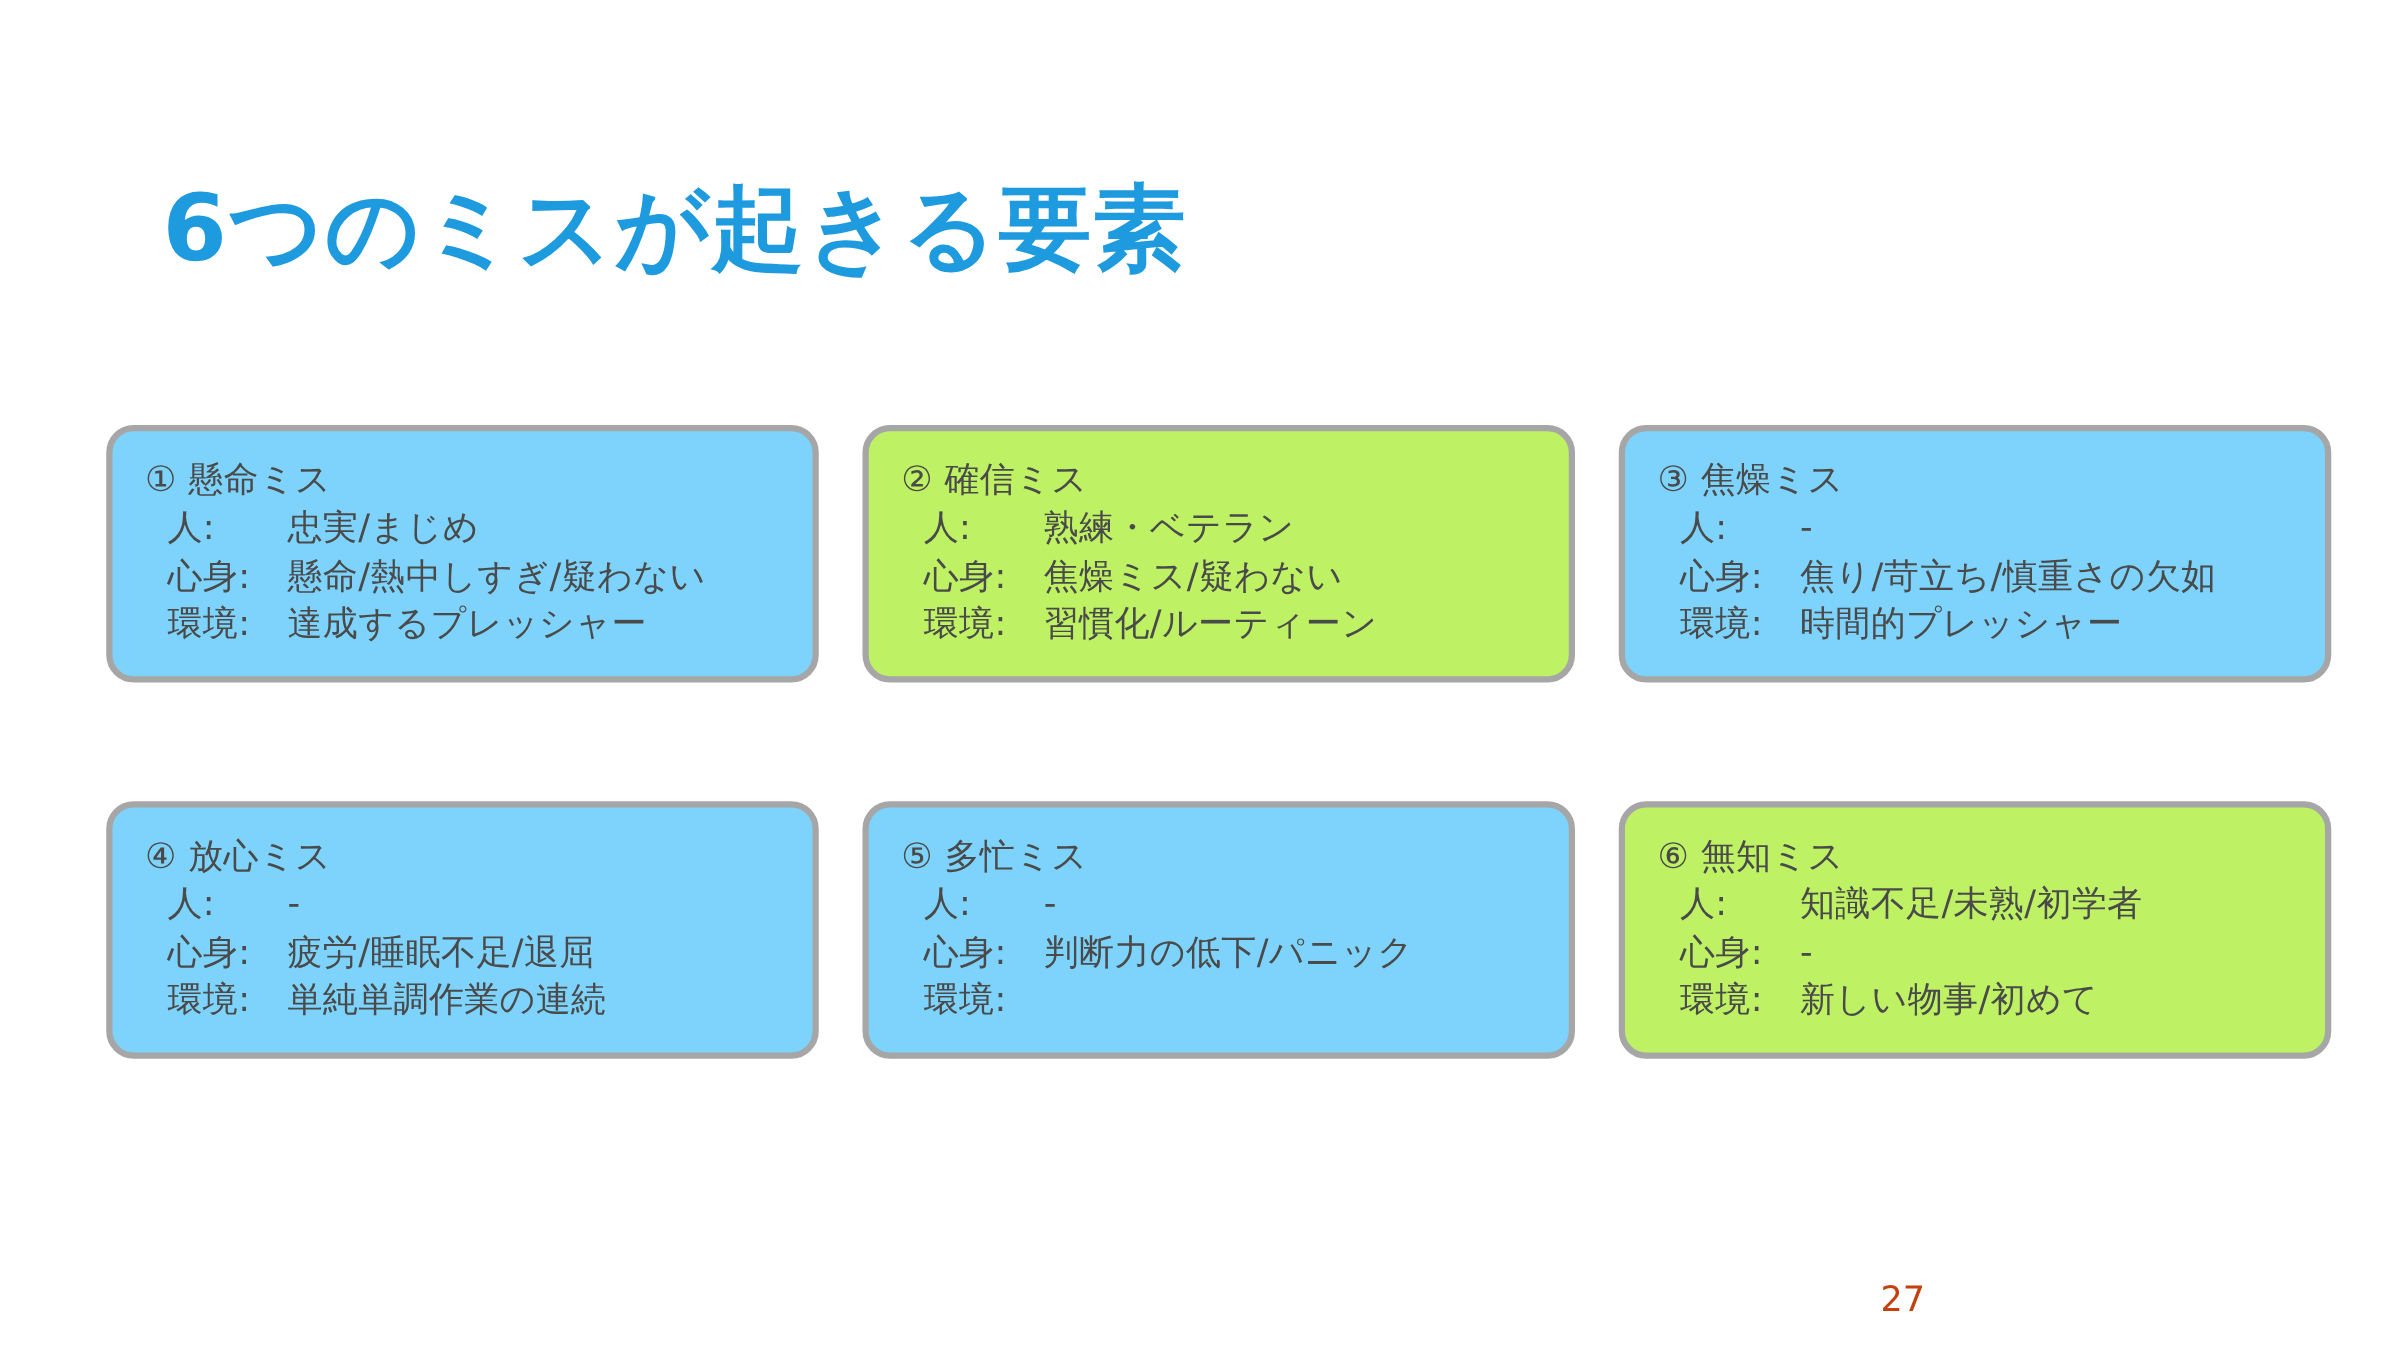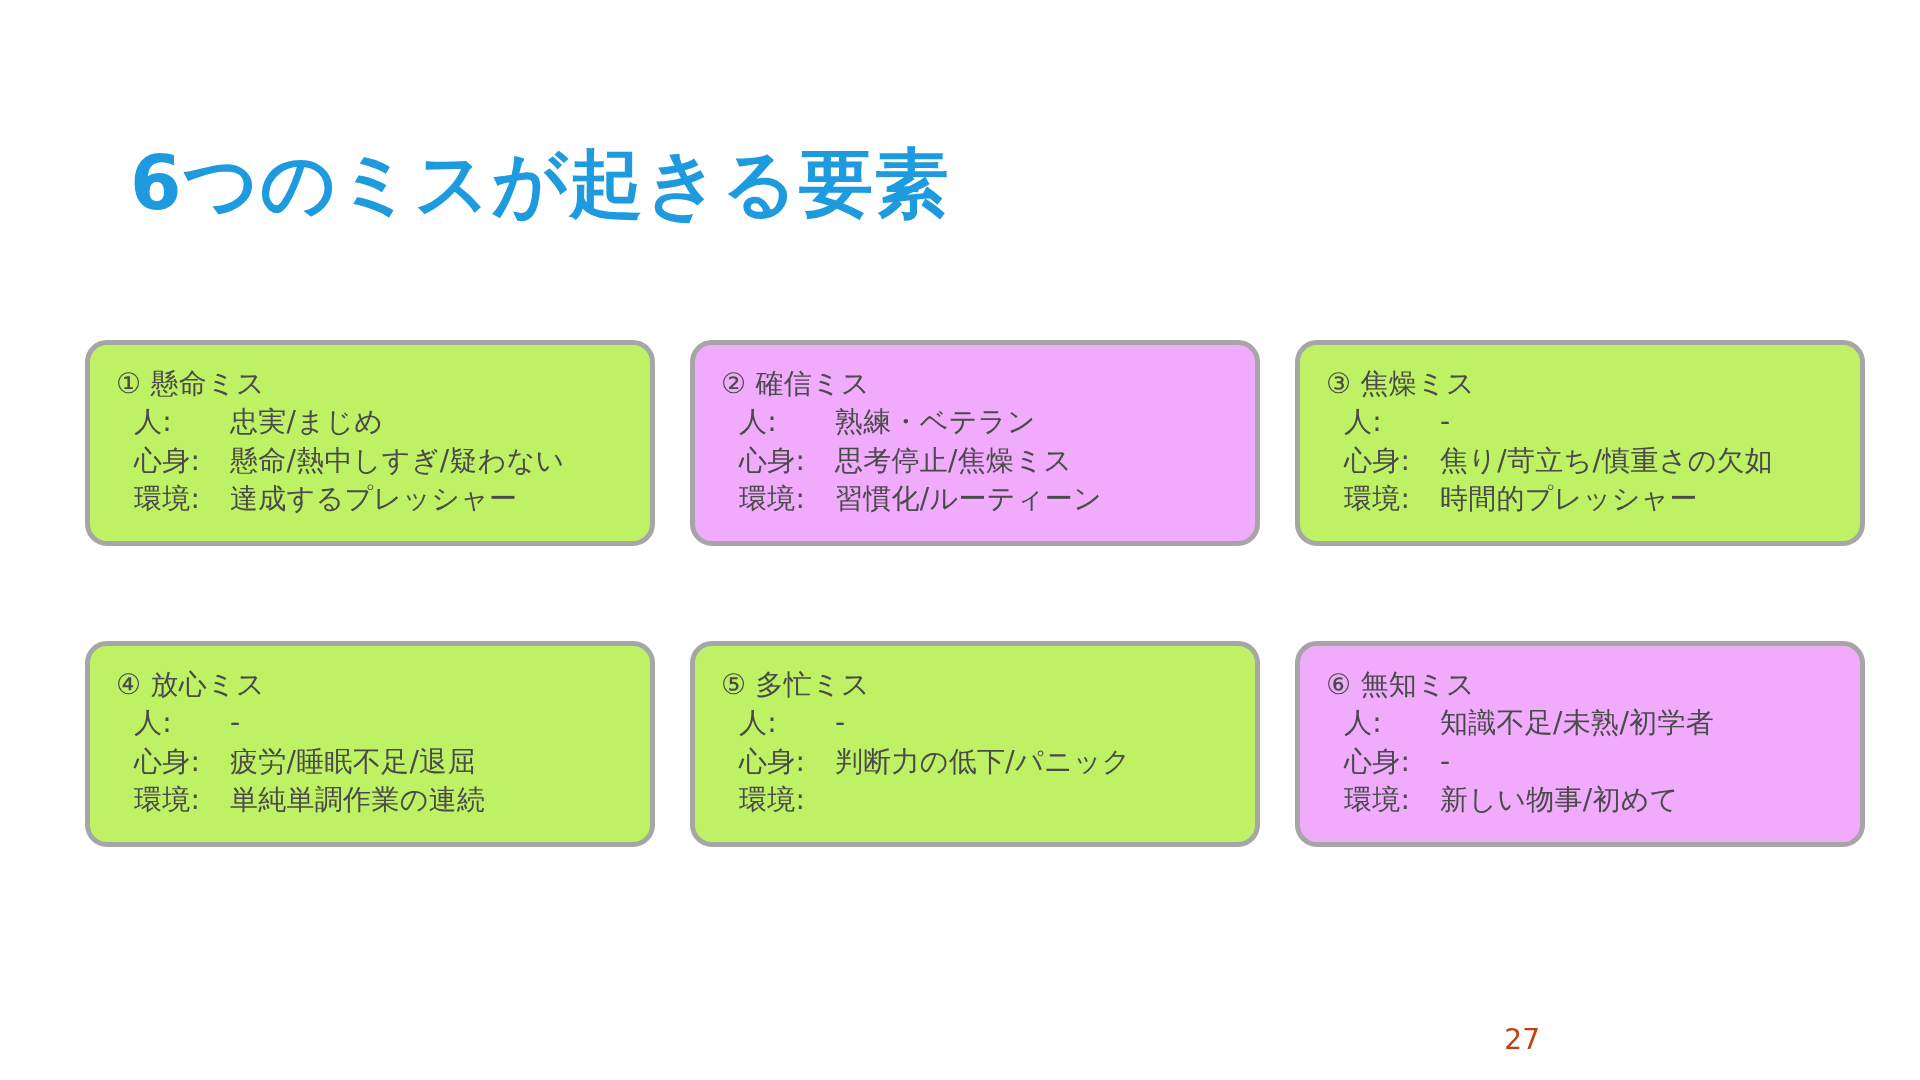--- a/index.html
+++ b/index.html
@@ -49,26 +49,26 @@
     grid-template-columns: repeat(3, 570px);
     grid-template-rows: 206px 206px;
     column-gap: 35px;
     row-gap: 95px;
   }
 
   .card {
     box-sizing: border-box;
     border: 5px solid #a6a6a6;
     border-radius: 22px;
-    background: #bef264;
+    background: #7dd3fc;
     padding: 22px 26px 0 26px;
     position: relative;
   }
   .card.is-highlighted {
-    background: #f0abfc;
+    background: #bef264;
   }
 
   .card-heading {
     font-size: 28px;
     line-height: 1.22;
     color: #4a4a4a;
     white-space: nowrap;
     margin: 0 0 2px 0;
     letter-spacing: 0.01em;
   }
@@ -133,21 +133,21 @@
 
     <div class="card is-highlighted">
       <div class="card-heading">② 確信ミス</div>
       <div class="card-rows">
         <div class="card-row">
           <span class="row-label">人:</span>
           <span class="row-value">熟練・ベテラン</span>
         </div>
         <div class="card-row">
           <span class="row-label">心身:</span>
-          <span class="row-value">思考停止/焦燥ミス</span>
+          <span class="row-value">焦燥ミス/疑わない</span>
         </div>
         <div class="card-row">
           <span class="row-label">環境:</span>
           <span class="row-value">習慣化/ルーティーン</span>
         </div>
       </div>
     </div>
 
     <div class="card">
       <div class="card-heading">③ 焦燥ミス</div>

